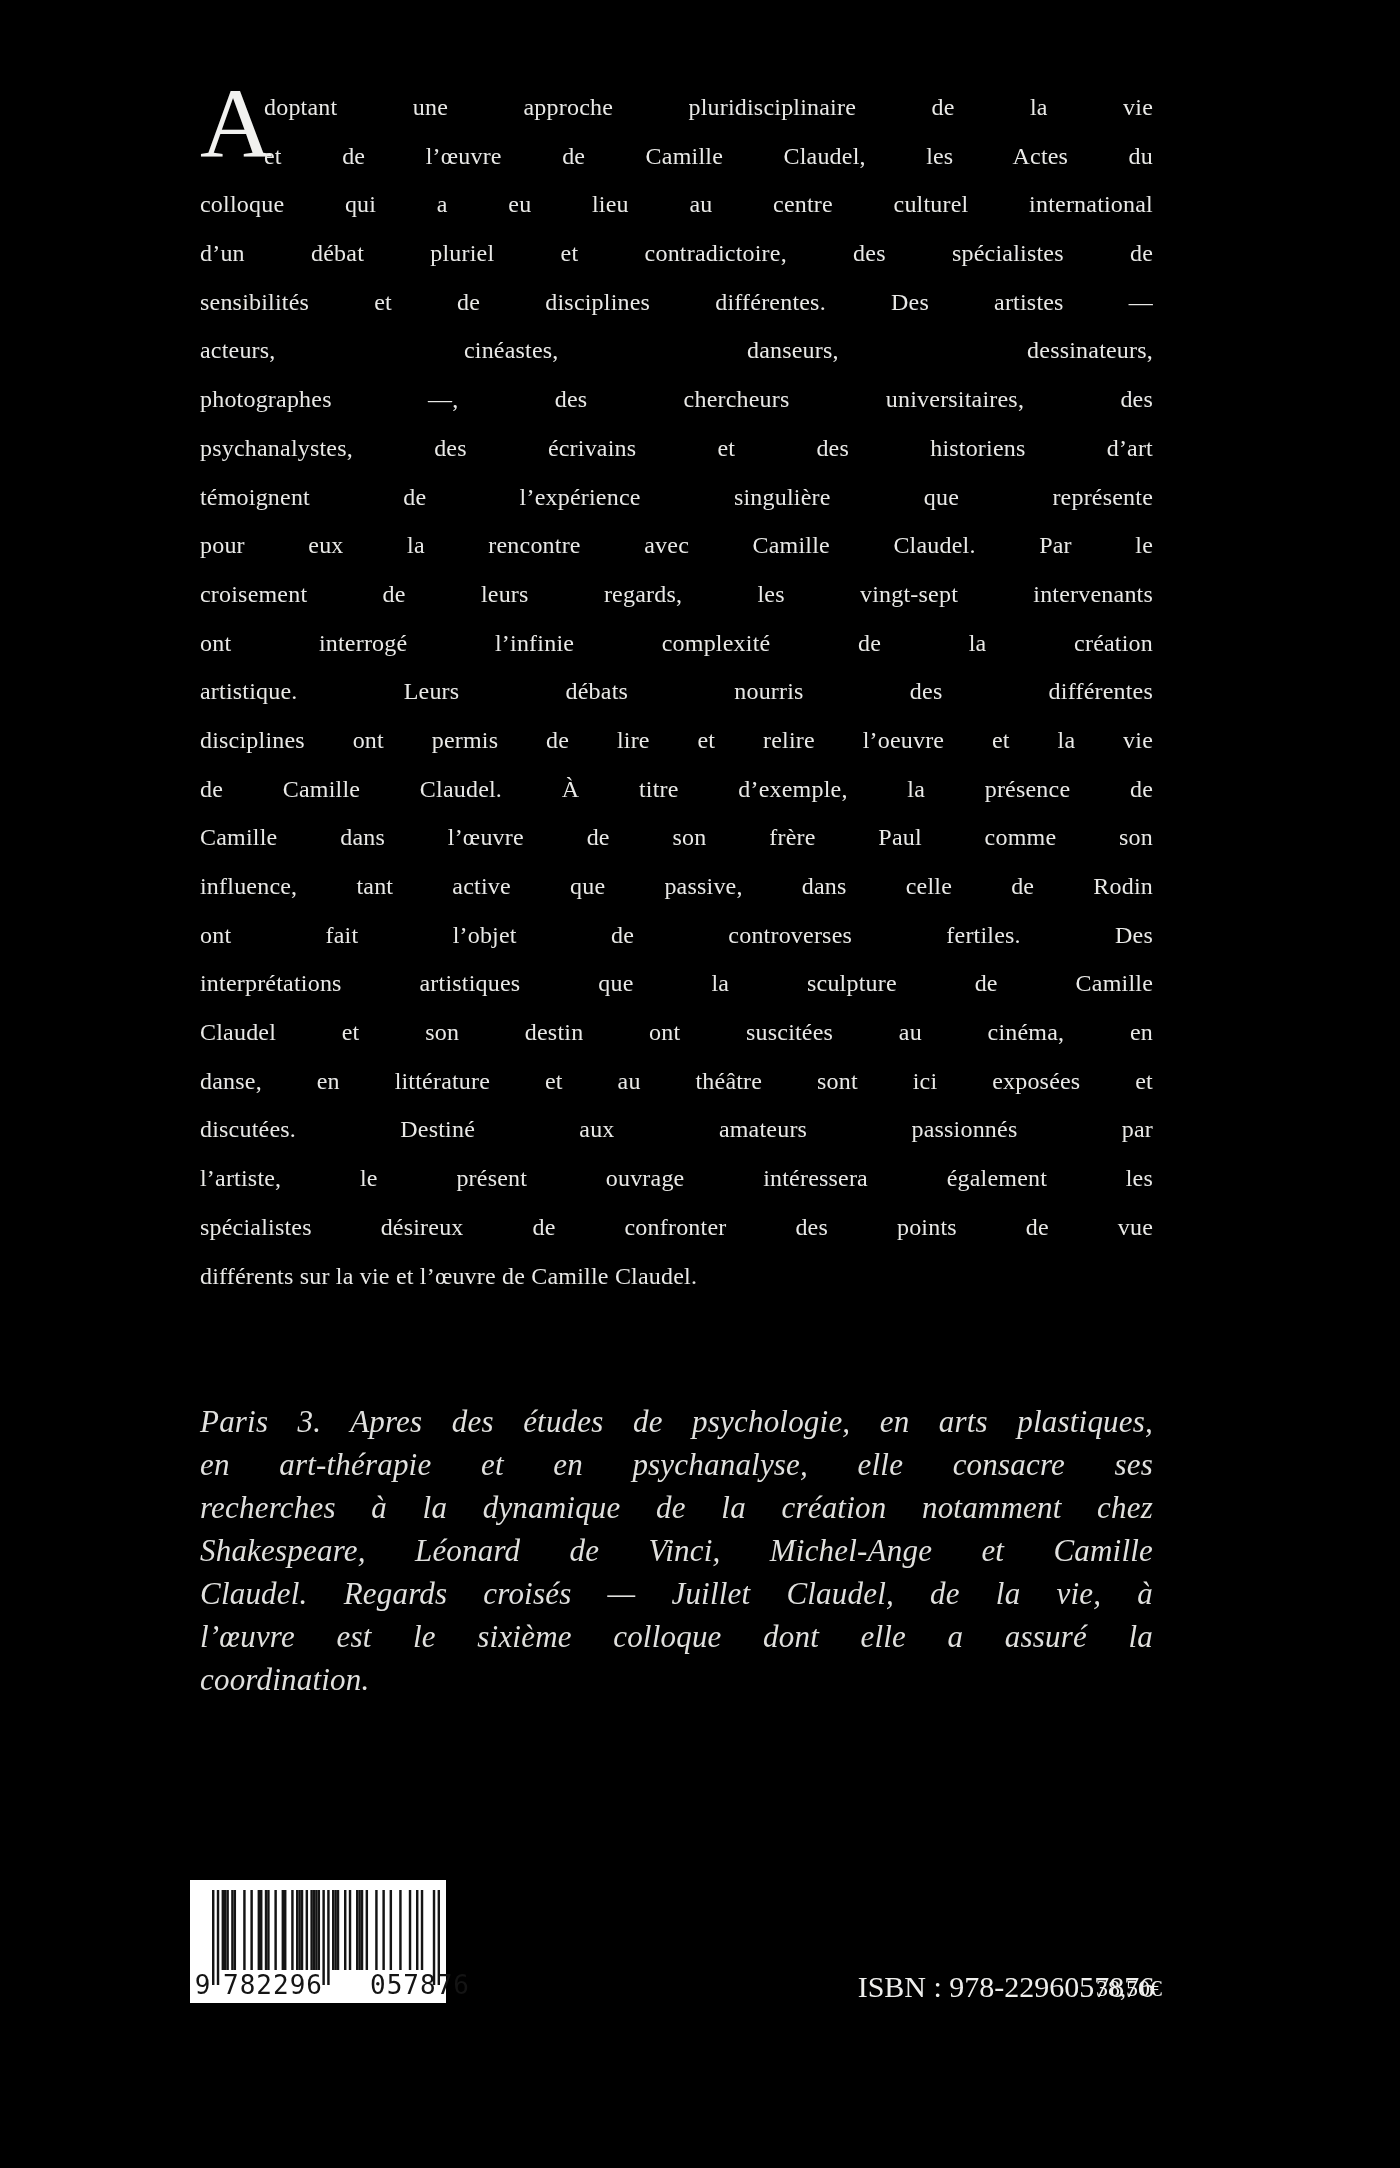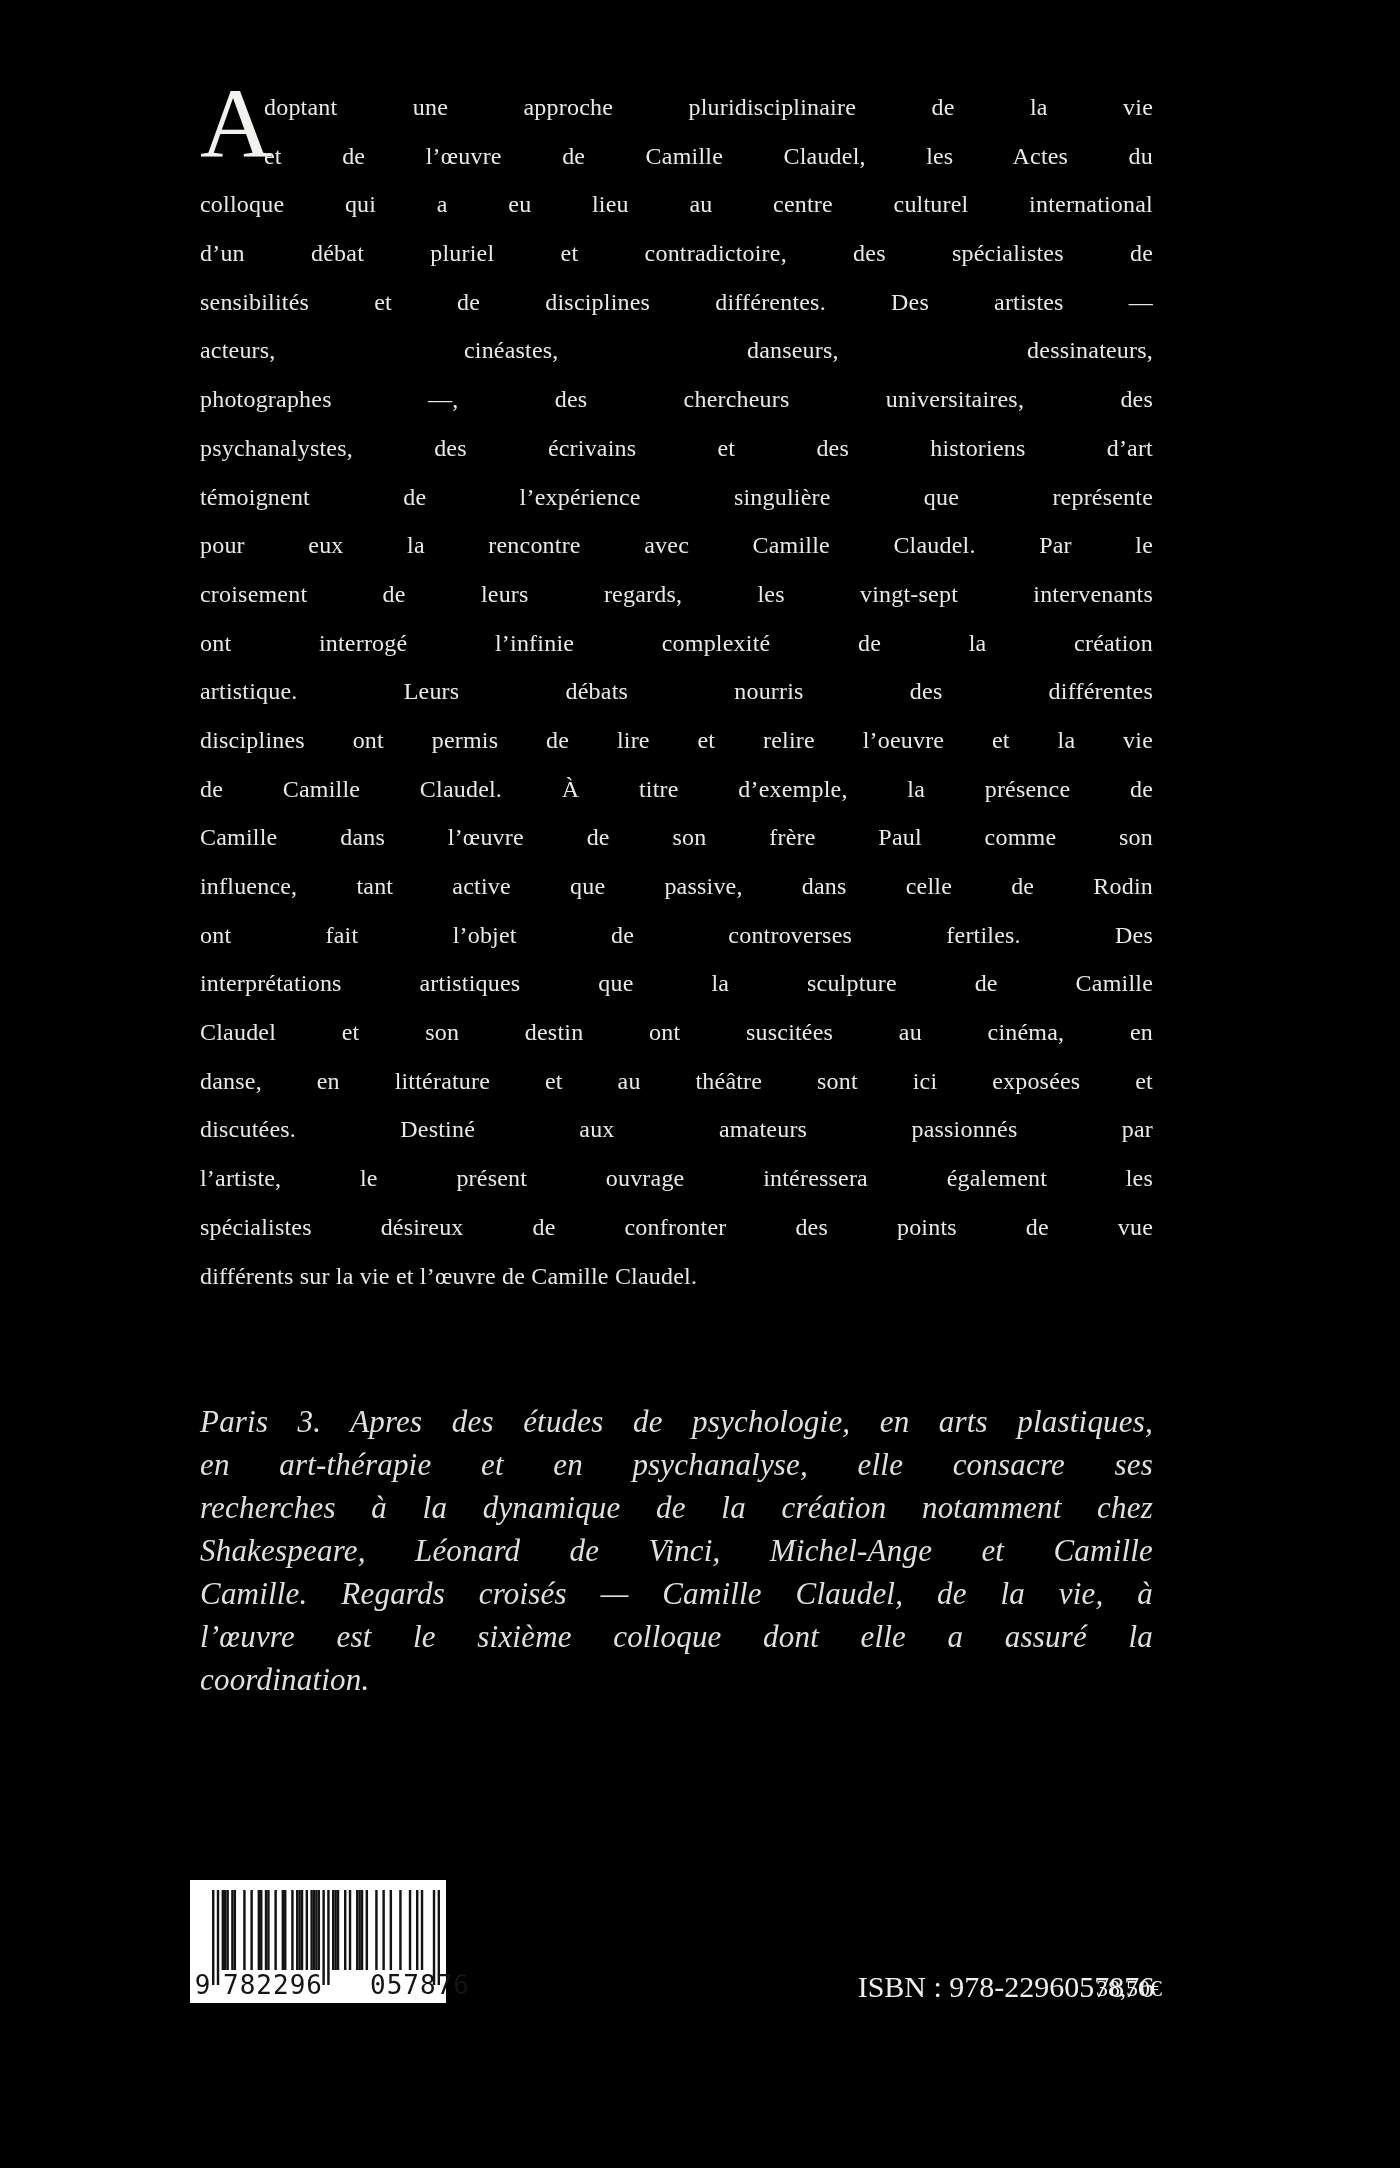--- a/index.html
+++ b/index.html
@@ -111,21 +111,21 @@
       <div class="jline">l’artiste, le présent ouvrage intéressera également les</div>
       <div class="jline">spécialistes désireux de confronter des points de vue</div>
       <div class="jline last-line">différents sur la vie et l’œuvre de Camille Claudel.</div>
     </div>
 
   <div class="bio">
       <div class="jline">Paris 3. Apres des études de psychologie, en arts plastiques,</div>
       <div class="jline">en art-thérapie et en psychanalyse, elle consacre ses</div>
       <div class="jline">recherches à la dynamique de la création notamment chez</div>
       <div class="jline">Shakespeare, Léonard de Vinci, Michel-Ange et Camille</div>
-      <div class="jline">Camille. Regards croisés — Camille Claudel, de la vie, à</div>
+      <div class="jline">Claudel. Regards croisés — Juillet Claudel, de la vie, à</div>
       <div class="jline">l’œuvre est le sixième colloque dont elle a assuré la</div>
       <div class="jline last-line">coordination.</div>
     </div>
 
   <div class="barcode">
     <svg id="bc-bars" viewBox="0 0 95 103" preserveAspectRatio="none" xmlns="http://www.w3.org/2000/svg">
         <rect x="0" y="0" width="1.02" height="95" fill="#141414"></rect>
         <rect x="2" y="0" width="1.02" height="95" fill="#141414"></rect>
         <rect x="4" y="0" width="1.02" height="80" fill="#141414"></rect>
         <rect x="5" y="0" width="1.02" height="80" fill="#141414"></rect>

